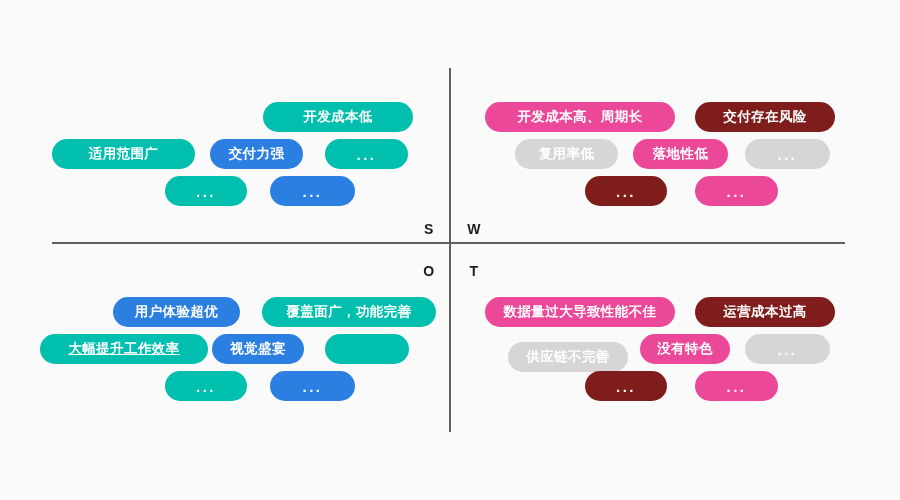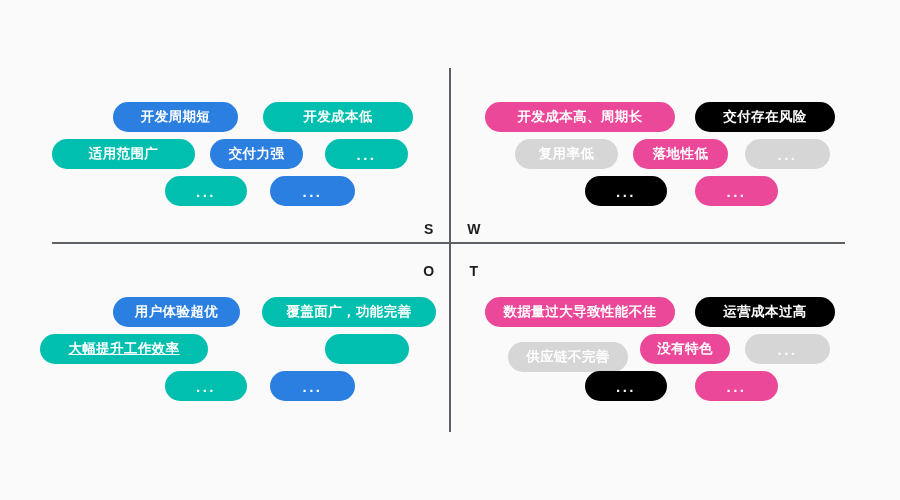--- a/index.html
+++ b/index.html
@@ -86,21 +86,21 @@
     color: #ffffff;
     font-size: 13.5px;
     font-weight: bold;
     white-space: nowrap;
     letter-spacing: 0.4px;
     user-select: none;
   }
   .pill.c-blue      { background: #2b7fe0; }
   .pill.c-teal      { background: #00bfae; }
   .pill.c-gray-dark { background: #ec4899; }
-  .pill.c-gray-mid  { background: #000000; }
+  .pill.c-gray-mid  { background: #7f1d1d; }
   .pill.c-gray-light{ background: #d6d6d6; }
 
   .pill .pill-label {
     display: block;
     line-height: 1;
   }
   .pill.is-ellipsis .pill-label {
     font-size: 15px;
     letter-spacing: 2.5px;
     font-weight: bold;
@@ -115,23 +115,20 @@
   <div class="axis-line" id="axis-horizontal"></div>
   <div class="axis-line" id="axis-vertical"></div>
 
   <div class="quadrant-letter" id="letter-s">S</div>
   <div class="quadrant-letter" id="letter-w">W</div>
   <div class="quadrant-letter" id="letter-o">O</div>
   <div class="quadrant-letter" id="letter-t">T</div>
 
   <div class="quadrant" id="quadrant-s">
       <div class="pill-row row-1">
-        <div class="pill c-blue" style="left: 73px; width: 125px;">
-          <span class="pill-label">开发周期短</span>
-        </div>
         <div class="pill c-teal" style="left: 223px; width: 150px;">
           <span class="pill-label">开发成本低</span>
         </div>
       </div>
       <div class="pill-row row-2">
         <div class="pill c-blue" style="left: 170px; width: 93px;">
           <span class="pill-label">交付力强</span>
         </div>
         <div class="pill c-teal" style="left: 12px; width: 143px;">
           <span class="pill-label">适用范围广</span>
@@ -184,20 +181,23 @@
           <span class="pill-label">用户体验超优</span>
         </div>
         <div class="pill c-teal" style="left: 222px; width: 174px;">
           <span class="pill-label">覆盖面广，功能完善</span>
         </div>
       </div>
       <div class="pill-row row-2">
         <div class="pill c-teal" style="left: 0; width: 168px; text-decoration: underline;">
           <span class="pill-label">大幅提升工作效率</span>
         </div>
+        <div class="pill c-blue" style="left: 172px; width: 92px;">
+          <span class="pill-label">视觉盛宴</span>
+        </div>
         <div class="pill c-teal" style="left: 285px; width: 84px;">
           <span class="pill-label"></span>
         </div>
       </div>
       <div class="pill-row row-3">
         <div class="pill c-teal is-ellipsis" style="left: 125px; width: 82px;">
           <span class="pill-label">...</span>
         </div>
         <div class="pill c-blue is-ellipsis" style="left: 230px; width: 85px;">
           <span class="pill-label">...</span>

